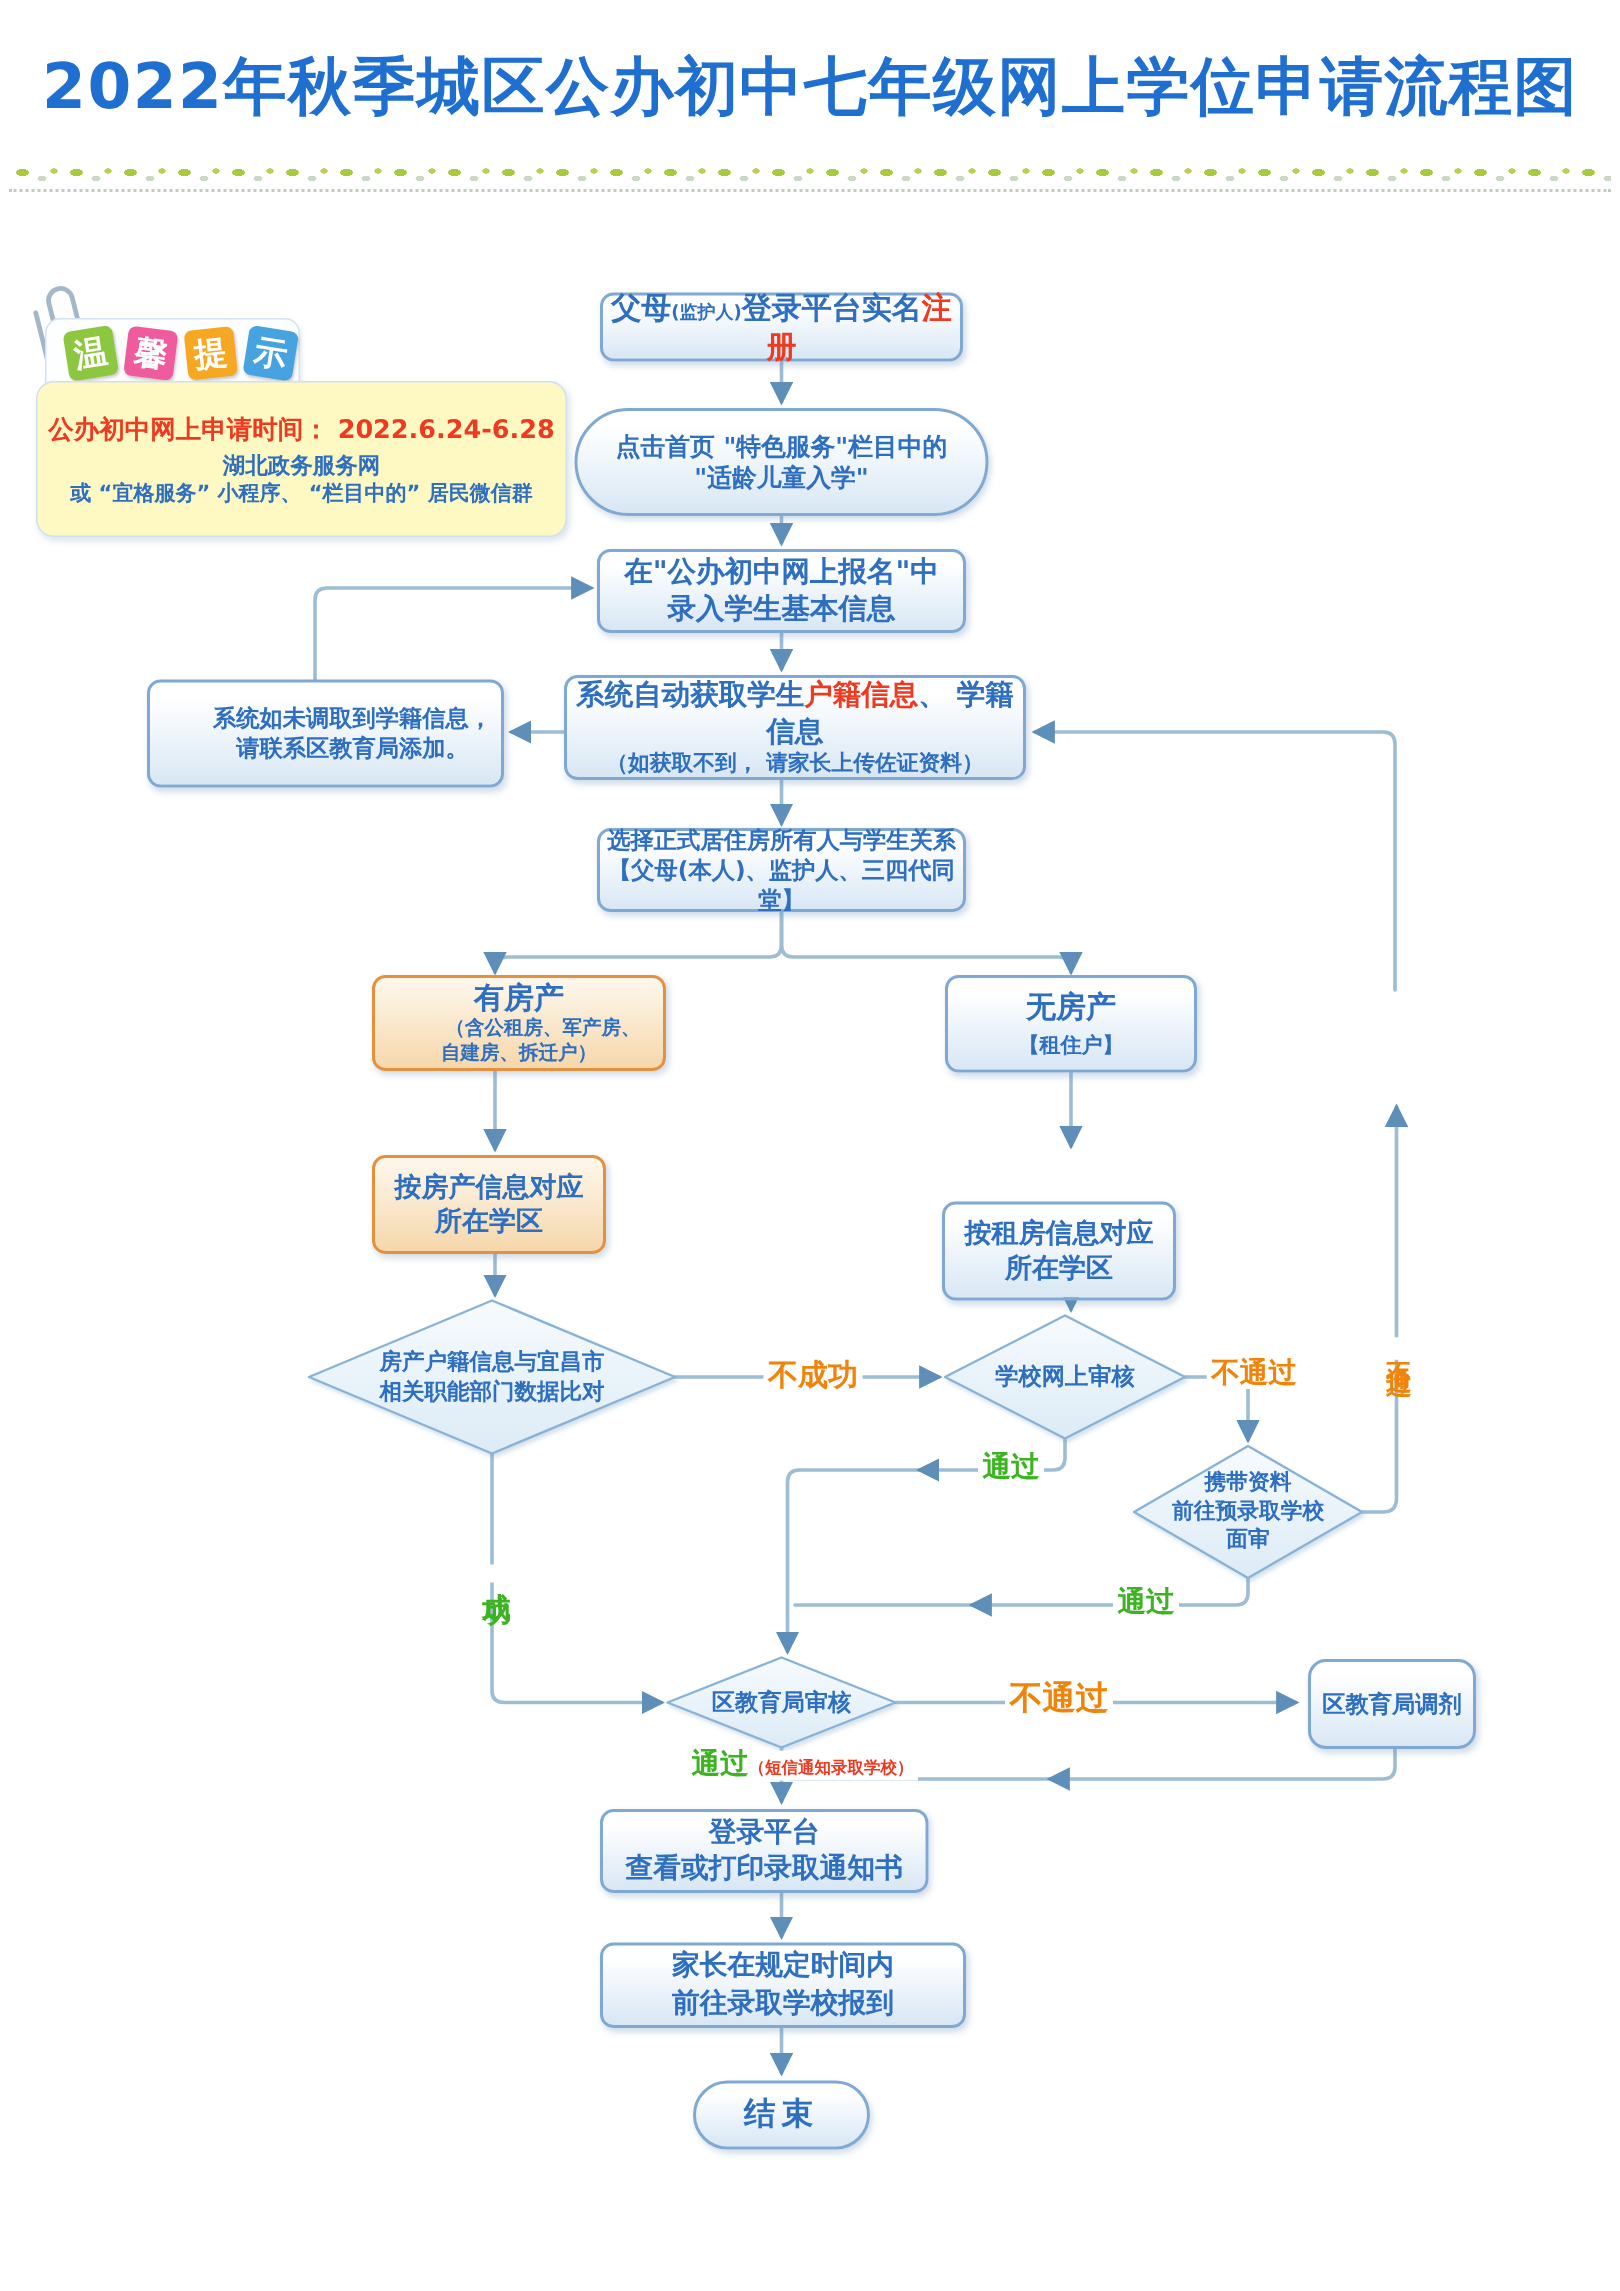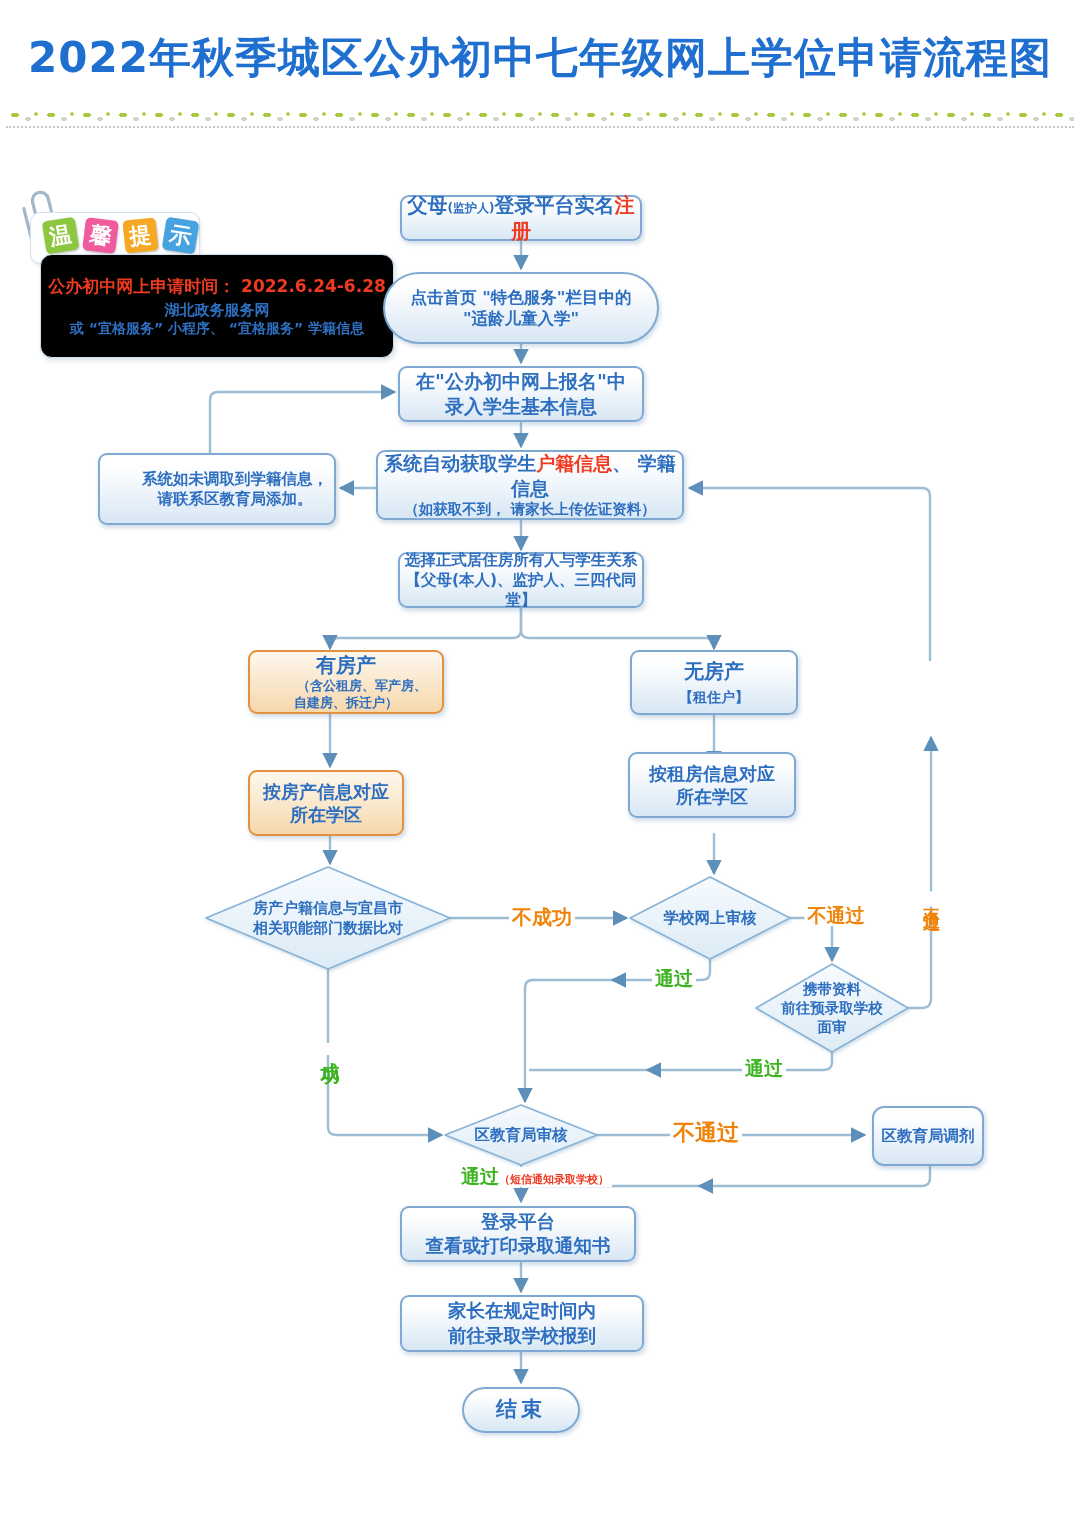--- a/index.html
+++ b/index.html
@@ -13,22 +13,22 @@
     background-image:
       radial-gradient(ellipse 7px 4px at 9px 7px,#a9c93e 58%,transparent 62%),
       radial-gradient(ellipse 5px 3px at 22px 11px,#ccd8c6 58%,transparent 62%),
       radial-gradient(ellipse 4px 3px at 30px 6px,#b8d157 58%,transparent 62%);
     background-size:36px 18px;background-repeat:repeat-x;
     border-bottom:2px dotted #c2cdbd;}
   
   .note-tab{position:absolute;left:30px;top:212px;width:168px;height:50px;
     background:#fdfeff;border:1.5px solid #d2e2f1;border-radius:10px;
     box-shadow:1px 2px 3px rgba(120,150,180,.18);}
-  .note-body{position:absolute;left:40px;top:254px;width:352px;height:102px;
-    background:#000000;border:1.5px solid #cfe0ef;border-radius:12px;
+  .note-body{position:absolute;left:24px;top:254px;width:352px;height:102px;
+    background:#fef9c3;border:1.5px solid #cfe0ef;border-radius:12px;
     box-shadow:1.5px 2.5px 4px rgba(120,150,180,.25);
     display:flex;flex-direction:column;justify-content:center;align-items:center;text-align:center;}
   .tiles{position:absolute;left:44px;top:219px;display:flex;gap:7px;}
   .tile{width:33px;height:33px;border-radius:5px;color:#fff;font-weight:bold;font-size:22px;
         display:flex;align-items:center;justify-content:center;box-shadow:1px 1.5px 2px rgba(0,0,0,.2);}
   .tile:nth-child(1){transform:rotate(-9deg);}
   .tile:nth-child(2){transform:rotate(7deg);}
   .tile:nth-child(3){transform:rotate(-6deg);}
   .tile:nth-child(4){transform:rotate(9deg);}
   .clip{position:absolute;left:24px;top:186px;transform:rotate(-14deg);}
@@ -65,21 +65,21 @@
   <div class="note-tab"></div>
   <div class="tiles">
     <span class="tile" style="background-color: rgb(141, 198, 63);">温</span>
     <span class="tile" style="background-color: rgb(239, 91, 156);">馨</span>
     <span class="tile" style="background-color: rgb(247, 168, 35);">提</span>
     <span class="tile" style="background-color: rgb(70, 163, 224);">示</span>
   </div>
   <div class="note-body">
     <div class="nb1" style="color: rgb(238, 58, 32);">公办初中网上申请时间： 2022.6.24-6.28</div>
     <div class="nb2">湖北政务服务网</div>
-    <div class="nb4">或 “宜格服务” 小程序、 “宜格服务” 学籍信息</div>
+    <div class="nb4">或 “宜格服务” 小程序、 “栏目中的” 居民微信群</div>
   </div>
 
   <svg class="wires" width="1080" height="1527" viewBox="0 0 1080 1527">
     <defs>
       <marker id="arr" viewBox="0 0 10 10" refX="8.5" refY="5" markerWidth="6.5" markerHeight="6.5" orient="auto-start-reverse">
         <path d="M0,0 L10,5 L0,10 z" fill="#5d8fb8"></path>
       </marker>
       <linearGradient id="gd" x1="0" y1="0" x2="0" y2="1">
         <stop offset="0" stop-color="#f7fbfe"></stop>
           <stop offset="1" stop-color="#dcebf6"></stop>
@@ -168,40 +168,40 @@
     <div style="font-size:20px;margin-bottom:4px;">无房产</div>
     <div style="font-size:14px;">【租住户】</div>
   </div>
 
 
   <div class="box orange" style="left:248px;top:770px;width:156px;height:66px;font-size:18px;">
     <div>按房产信息对应</div>
     <div>所在学区</div>
   </div>
 
-  <div class="box" style="left:628px;top:752px;width:168px;height:66px;font-size:18px;">
+  <div class="box" style="left:628px;top:801px;width:156px;height:66px;font-size:18px;">
     <div>按租房信息对应</div>
     <div>所在学区</div>
   </div>
 
   <div class="dtext" style="left:328px;top:918px;font-size:15px;">
     <div>房产户籍信息与宜昌市</div>
     <div>相关职能部门数据比对</div>
   </div>
   <div class="dtext" style="left:710px;top:918px;font-size:15.5px;">学校网上审核</div>
   <div class="dtext" style="left:832px;top:1008px;font-size:14.5px;">
     <div>携带资料</div>
     <div>前往预录取学校</div>
     <div>面审</div>
   </div>
   <div class="dtext" style="left:521px;top:1135px;font-size:15.5px;">区教育局审核</div>
 
   <div class="box" style="left:872px;top:1106px;width:112px;height:60px;font-size:15.5px;border-radius:12px;">区教育局调剂</div>
 
-  <div class="box" style="left:400px;top:1206px;width:236px;height:56px;font-size:18.5px;">
+  <div class="box" style="left:400px;top:1206px;width:219px;height:56px;font-size:18.5px;">
     <div>登录平台</div>
     <div>查看或打印录取通知书</div>
   </div>
 
   <div class="box" style="left:400px;top:1295px;width:244px;height:57px;font-size:18.5px;">
     <div>家长在规定时间内</div>
     <div>前往录取学校报到</div>
   </div>
 
   <div class="box stadium" style="left:462px;top:1387px;width:118px;height:46px;font-size:21px;letter-spacing:4px;">结束</div>

